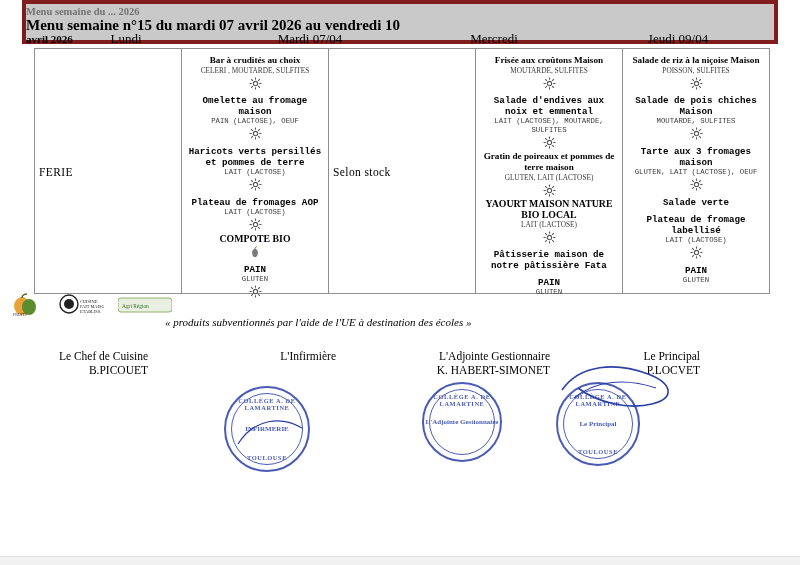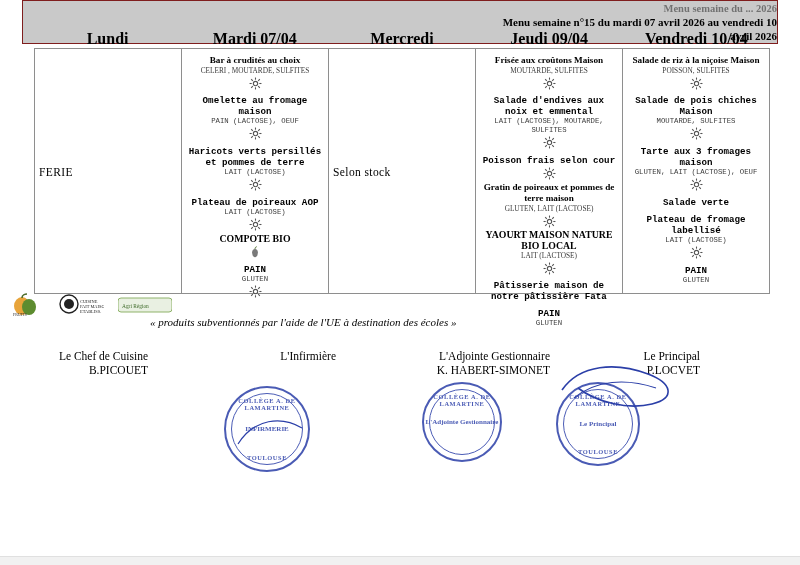--- a/index.html
+++ b/index.html
@@ -15,52 +15,52 @@
     position: relative;
     width: 800px; height: 565px;
     background: #ffffff;
   }
   
   .banner {
     position: absolute;
     left: 22px; top: 0px;
     width: 756px; height: 44px;
     background: #c9c9c9;
-    border: 1px solid #7f1d1d;
-    text-align: right;
+    border: 4px solid #7f1d1d;
+    text-align: left;
     padding-top: 1px;
   }
   .banner .l1 {
     font-size: 10.5px; font-weight: bold; line-height: 13px;
     color: #2b2b2b;
     opacity: .55;
   }
   .banner .l2 {
-    font-size: 11px; font-weight: bold; line-height: 14px;
+    font-size: 15px; font-weight: bold; line-height: 14px;
   }
   .banner .l3 {
     font-size: 11px; font-weight: bold; line-height: 14px;
   }
 
   
   .table {
     position: absolute;
     left: 34px; top: 30px;
     width: 736px;
   }
   .daysrow {
     display: flex;
     width: 736px;
     height: 18px;
   }
   .daycell {
     flex: 1 1 0;
     text-align: center;
-    font-size: 16px;
-    font-weight: bold;
+    font-size: 13px;
+    font-weight: normal;
     line-height: 18px;
   }
   .bodyrow {
     display: flex;
     width: 736px;
     height: 246px;
     border: 1px solid #8e8e8e;
   }
   .col {
     flex: 1 1 0;
@@ -107,21 +107,21 @@
     left: 10px; top: 292px;
     width: 300px; height: 26px;
     display: flex; align-items: center; gap: 14px;
   }
   .logo-apple { width: 34px; height: 24px; }
   .logo-black { width: 46px; height: 24px; }
   .logo-green { width: 54px; height: 20px; }
 
   .eu-note {
     position: absolute;
-    left: 150px; top: 316px;
+    left: 165px; top: 316px;
     font-size: 11px;
     font-style: italic;
   }
 
   
   .sig {
     position: absolute;
     text-align: right;
     font-size: 11.5px;
     line-height: 14px;
@@ -188,21 +188,20 @@
     <div class="l3">avril 2026</div>
   </div>
 
   <div class="table">
 
     <div class="daysrow">
       <div class="daycell">Lundi</div>
       <div class="daycell">Mardi 07/04</div>
       <div class="daycell">Mercredi</div>
       <div class="daycell">Jeudi 09/04</div>
-      <div class="daycell">Vendredi 10/04</div>
     </div>
 
     <div class="bodyrow">
 
       <div class="col ferie">
         <div class="ferie-text">FERIE</div>
       </div>
 
       <div class="col">
         <div class="dish">
@@ -258,21 +257,21 @@
                   <line x1="19" y1="12" x2="23" y2="12"></line>
                   <line x1="4" y1="4" x2="7" y2="7"></line>
                   <line x1="17" y1="17" x2="20" y2="20"></line>
                   <line x1="20" y1="4" x2="17" y2="7"></line>
                   <line x1="7" y1="17" x2="4" y2="20"></line>
                 </g>
               </svg>
           </span>
         </div>
         <div class="dish gap">
-          <div class="name">Plateau de poireaux AOP</div>
+          <div class="name">Plateau de fromages AOP</div>
           <div class="allerg">LAIT (LACTOSE)</div>
           <span class="ico">
             <svg width="13" height="13" viewBox="0 0 24 24">
                 <circle cx="12" cy="12" r="4" fill="none" stroke="#555" stroke-width="2"></circle>
                 <g stroke="#555" stroke-width="2">
                   <line x1="12" y1="1" x2="12" y2="5"></line>
                   <line x1="12" y1="19" x2="12" y2="23"></line>
                   <line x1="1" y1="12" x2="5" y2="12"></line>
                   <line x1="19" y1="12" x2="23" y2="12"></line>
                   <line x1="4" y1="4" x2="7" y2="7"></line>
@@ -333,38 +332,20 @@
                   <line x1="17" y1="17" x2="20" y2="20"></line>
                   <line x1="20" y1="4" x2="17" y2="7"></line>
                   <line x1="7" y1="17" x2="4" y2="20"></line>
                 </g>
               </svg>
           </span>
         </div>
         <div class="dish gap">
           <div class="name">Salade d'endives aux noix et emmental</div>
           <div class="allerg">LAIT (LACTOSE), MOUTARDE, SULFITES</div>
-          <span class="ico">
-            <svg width="13" height="13" viewBox="0 0 24 24">
-                <circle cx="12" cy="12" r="4" fill="none" stroke="#555" stroke-width="2"></circle>
-                <g stroke="#555" stroke-width="2">
-                  <line x1="12" y1="1" x2="12" y2="5"></line>
-                  <line x1="12" y1="19" x2="12" y2="23"></line>
-                  <line x1="1" y1="12" x2="5" y2="12"></line>
-                  <line x1="19" y1="12" x2="23" y2="12"></line>
-                  <line x1="4" y1="4" x2="7" y2="7"></line>
-                  <line x1="17" y1="17" x2="20" y2="20"></line>
-                  <line x1="20" y1="4" x2="17" y2="7"></line>
-                  <line x1="7" y1="17" x2="4" y2="20"></line>
-                </g>
-              </svg>
-          </span>
-        </div>
-        <div class="dish gap">
-          <div class="name">Poisson frais selon cour</div>
           <span class="ico">
             <svg width="13" height="13" viewBox="0 0 24 24">
                 <circle cx="12" cy="12" r="4" fill="none" stroke="#555" stroke-width="2"></circle>
                 <g stroke="#555" stroke-width="2">
                   <line x1="12" y1="1" x2="12" y2="5"></line>
                   <line x1="12" y1="19" x2="12" y2="23"></line>
                   <line x1="1" y1="12" x2="5" y2="12"></line>
                   <line x1="19" y1="12" x2="23" y2="12"></line>
                   <line x1="4" y1="4" x2="7" y2="7"></line>
                   <line x1="17" y1="17" x2="20" y2="20"></line>

